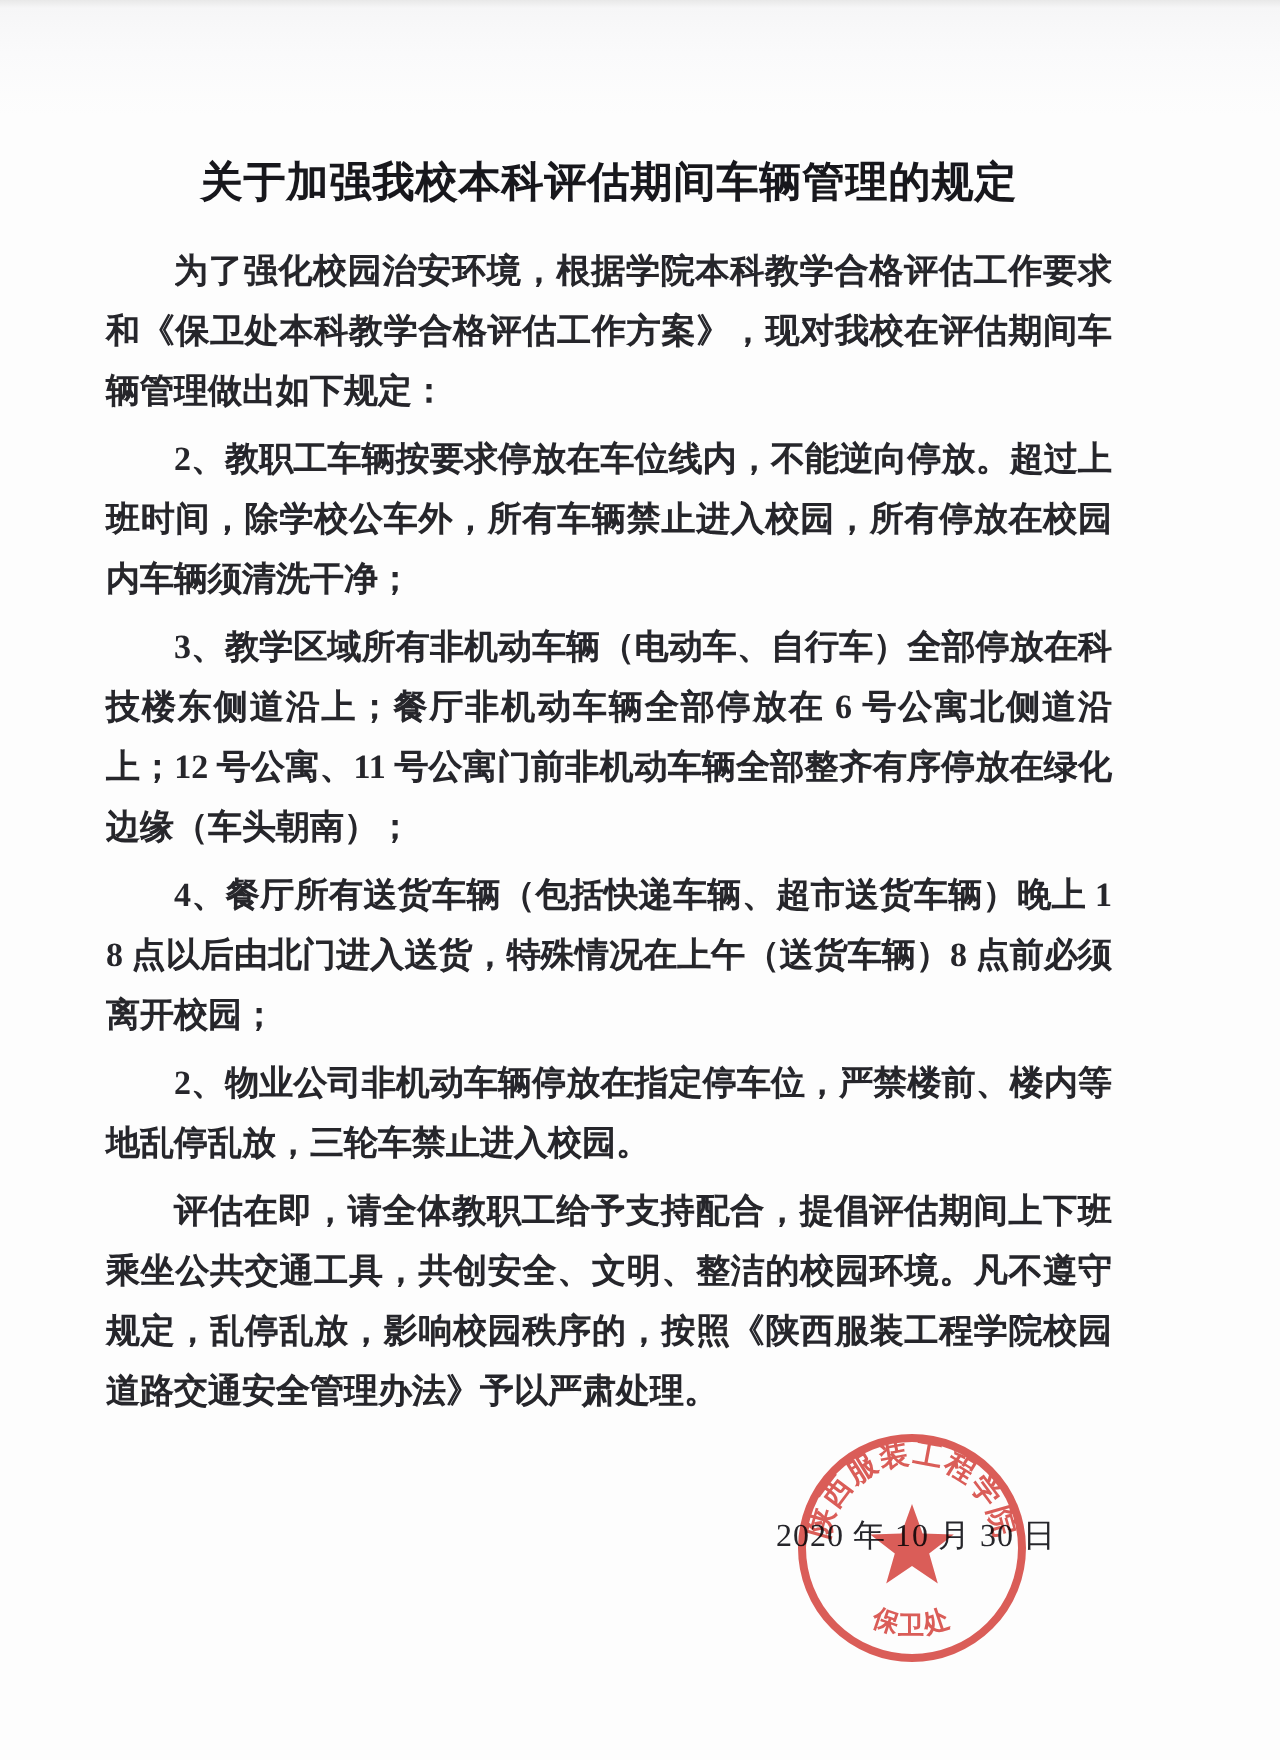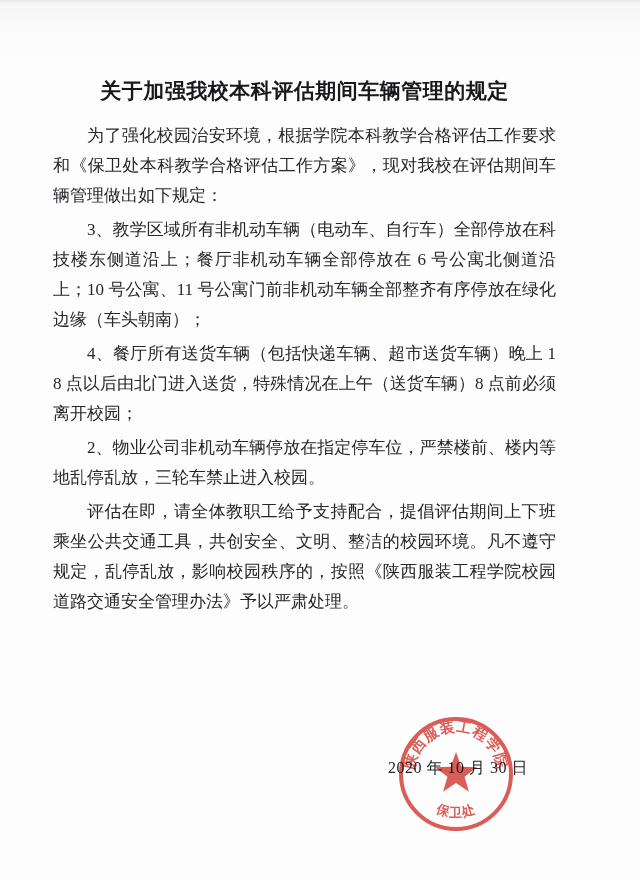--- a/index.html
+++ b/index.html
@@ -28,20 +28,21 @@
     letter-spacing: 0.5px;
   }
   .para {
     margin: 0 0 4px 0;
     font-size: 17px;
     line-height: 30px;
     text-align: justify;
     text-justify: inter-ideograph;
     text-indent: 2em;
     word-break: break-all;
+    font-weight: bold;
   }
   .date {
     position: absolute;
     left: 388px;
     top: 758px;
     font-size: 16px;
     color: #26262b;
     letter-spacing: 0.5px;
     white-space: nowrap;
   }
@@ -70,22 +71,23 @@
 
 <div class="page">
 
   <div class="doc">
     <h1 class="title">关于加强我校本科评估期间车辆管理的规定</h1>
     <div>
 
         <p class="para">为了强化校园治安环境，根据学院本科教学合格评估工作要求和《保卫处本科教学合格评估工作方案》，现对我校在评估期间车辆管理做出如下规定：</p>
 
 
+        <p class="para">2、教职工车辆按要求停放在车位线内，不能逆向停放。超过上班时间，除学校公车外，所有车辆禁止进入校园，所有停放在校园内车辆须清洗干净；</p>
 
-        <p class="para">3、教学区域所有非机动车辆（电动车、自行车）全部停放在科技楼东侧道沿上；餐厅非机动车辆全部停放在 6 号公寓北侧道沿上；10 号公寓、11 号公寓门前非机动车辆全部整齐有序停放在绿化边缘（车头朝南）；</p>
+        <p class="para">3、教学区域所有非机动车辆（电动车、自行车）全部停放在科技楼东侧道沿上；餐厅非机动车辆全部停放在 6 号公寓北侧道沿上；12 号公寓、11 号公寓门前非机动车辆全部整齐有序停放在绿化边缘（车头朝南）；</p>
 
         <p class="para">4、餐厅所有送货车辆（包括快递车辆、超市送货车辆）晚上 18 点以后由北门进入送货，特殊情况在上午（送货车辆）8 点前必须离开校园；</p>
 
         <p class="para">2、物业公司非机动车辆停放在指定停车位，严禁楼前、楼内等地乱停乱放，三轮车禁止进入校园。</p>
 
         <p class="para">评估在即，请全体教职工给予支持配合，提倡评估期间上下班乘坐公共交通工具，共创安全、文明、整洁的校园环境。凡不遵守规定，乱停乱放，影响校园秩序的，按照《陕西服装工程学院校园道路交通安全管理办法》予以严肃处理。</p>
       </div>
   </div>
 
   <div class="date">2020 年 10 月 30 日</div>

